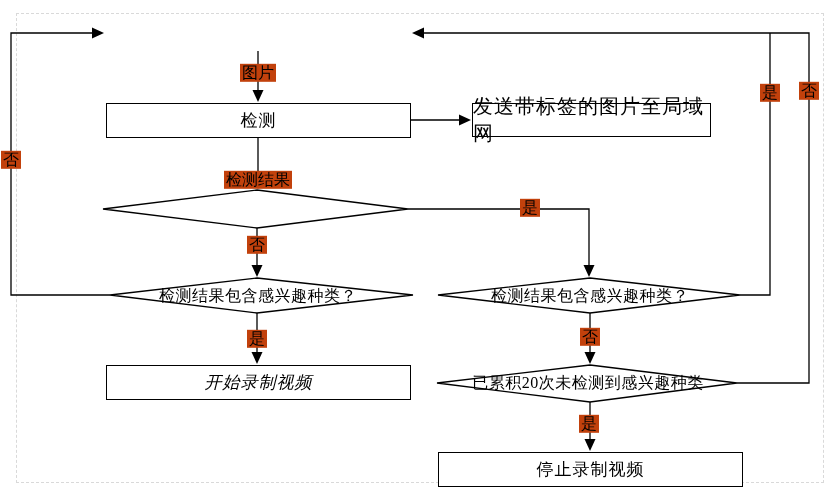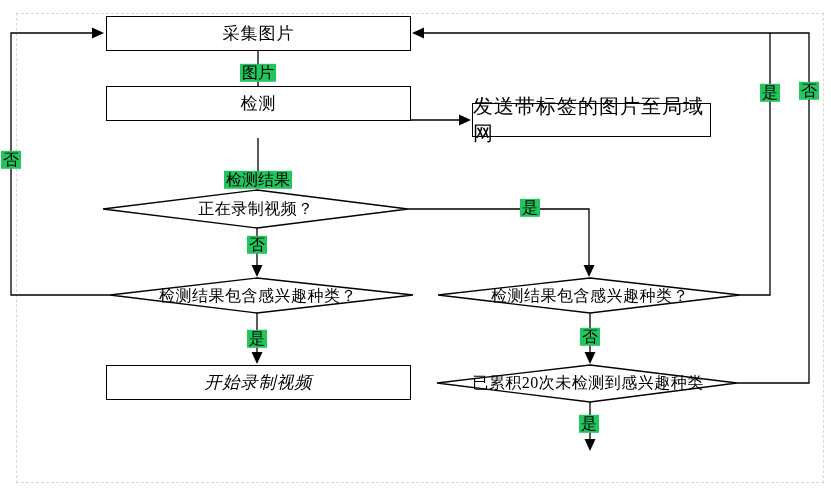--- a/index.html
+++ b/index.html
@@ -8,21 +8,21 @@
   .canvas{position:absolute;left:0;top:0;width:831px;height:497px;background:#fff;}
   .page-border{position:absolute;left:16px;top:13px;width:806px;height:468px;
        border:1px dashed #d9d9d9;pointer-events:none;}
   svg.flow{position:absolute;left:0;top:0;width:831px;height:497px;}
   .node{position:absolute;background:#fff;border:1.5px solid #000;
        display:flex;align-items:center;justify-content:center;
        font-size:17px;letter-spacing:1px;box-sizing:border-box;}
   .dtext{position:absolute;transform:translate(-50%,-50%);white-space:nowrap;
        font-size:16px;letter-spacing:0.5px;text-align:center;}
   .elabel{position:absolute;transform:translate(-50%,-50%);white-space:nowrap;
-       font-size:16px;background:#22c55e;padding:0 2px;line-height:1.15;}
+       font-size:16px;background:#c2410c;padding:0 2px;line-height:1.15;}
 </style>
 </head>
 <body>
 
 <div class="canvas">
 
   <div class="page-border"></div>
 
   <svg class="flow" viewBox="0 0 831 497">
     <g stroke="#000" stroke-width="1.3" fill="none">
@@ -62,38 +62,37 @@
       <polygon points="590,451 584.5,439 595.5,439"></polygon>
     </g>
     <g fill="#ffffff" stroke="#000" stroke-width="1.3">
       <polygon points="257,190 408,209 257,228 103,209"></polygon>
       <polygon points="257,278 413,295 257,313 110,295"></polygon>
       <polygon points="590,278 740,295 590,313 438,295"></polygon>
       <polygon points="590,365 737,383 590,402 437,383"></polygon>
     </g>
   </svg>
 
-  <div class="node" style="left:106px;top:16px;width:305px;height:35px;">
-    <span>采集图片</span>
-  </div>
 
-  <div class="node" style="left:106px;top:86px;width:305px;height:35px;">
+  <div class="node" style="left:106px;top:103px;width:305px;height:35px;">
     <span>检测</span>
   </div>
 
   <div class="node" style="left:472px;top:103px;width:239px;height:34px;font-size:20px;">
     <span>发送带标签的图片至局域网</span>
   </div>
 
   <div class="node" style="left:106px;top:365px;width:305px;height:35px;font-style:italic;">
     <span>开始录制视频</span>
   </div>
 
+  <div class="node" style="left:438px;top:452px;width:305px;height:35px;">
+    <span>停止录制视频</span>
+  </div>
 
-  <div class="dtext" style="left:256px;top:209px;">正在录制视频？</div>
   <div class="dtext" style="left:258px;top:296px;">检测结果包含感兴趣种类？</div>
   <div class="dtext" style="left:590px;top:296px;">检测结果包含感兴趣种类？</div>
   <div class="dtext" style="left:588px;top:383px;text-align:center;">已累积20次未检测到感兴趣种类</div>
 
   <div class="elabel" style="left:258px;top:73px;">图片</div>
   <div class="elabel" style="left:258px;top:180px;">检测结果</div>
   <div class="elabel" style="left:257px;top:245px;">否</div>
   <div class="elabel" style="left:530px;top:208px;">是</div>
   <div class="elabel" style="left:11px;top:160px;">否</div>
   <div class="elabel" style="left:257px;top:339px;">是</div>

